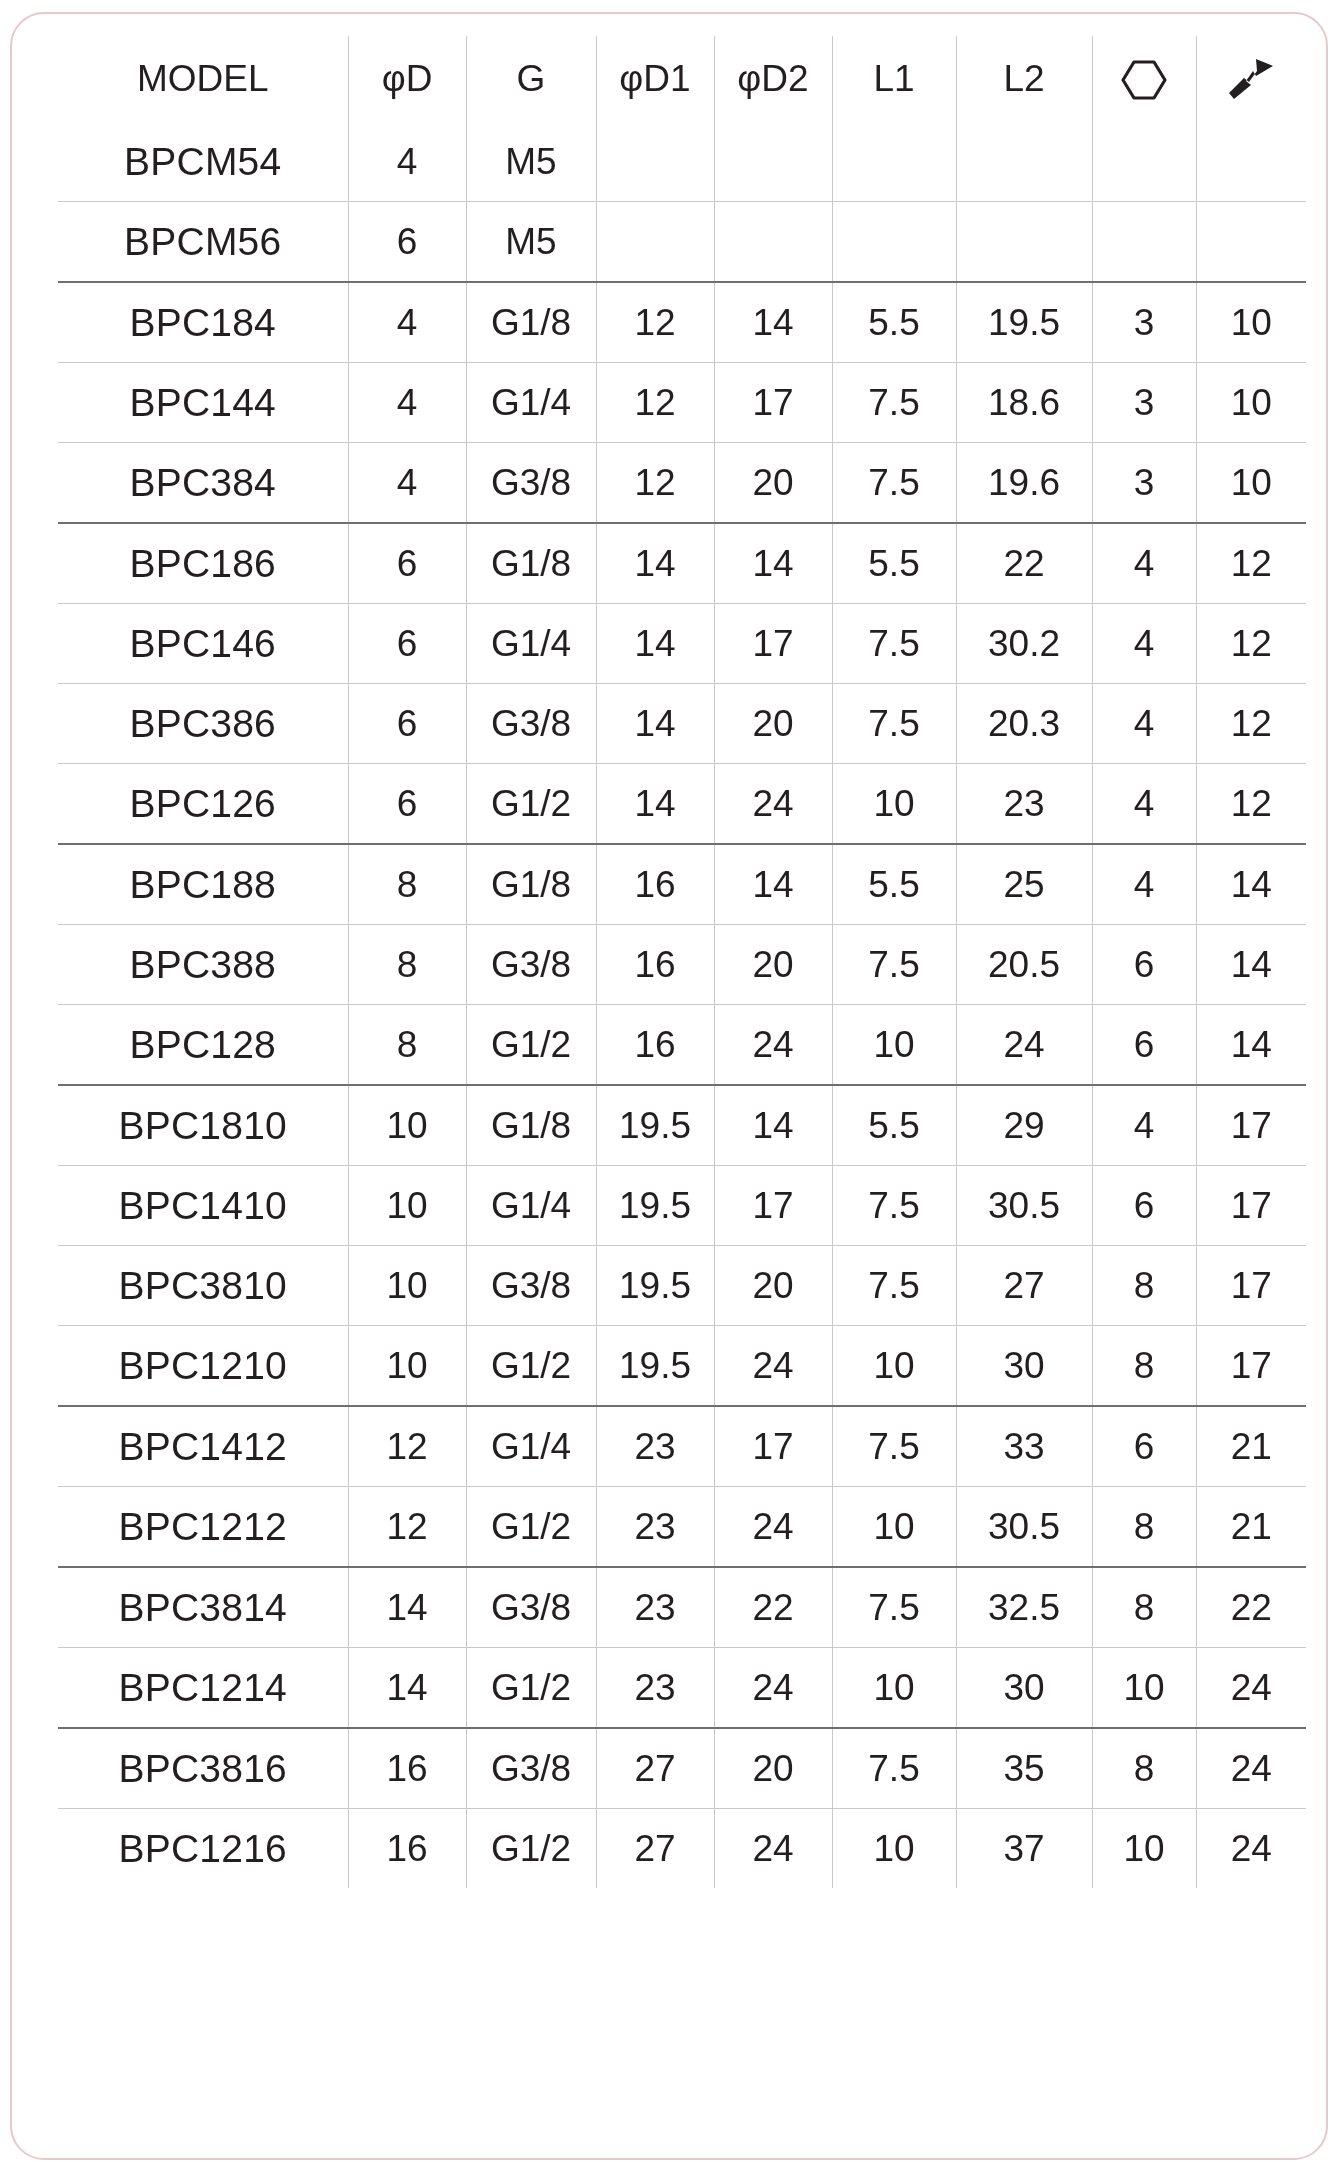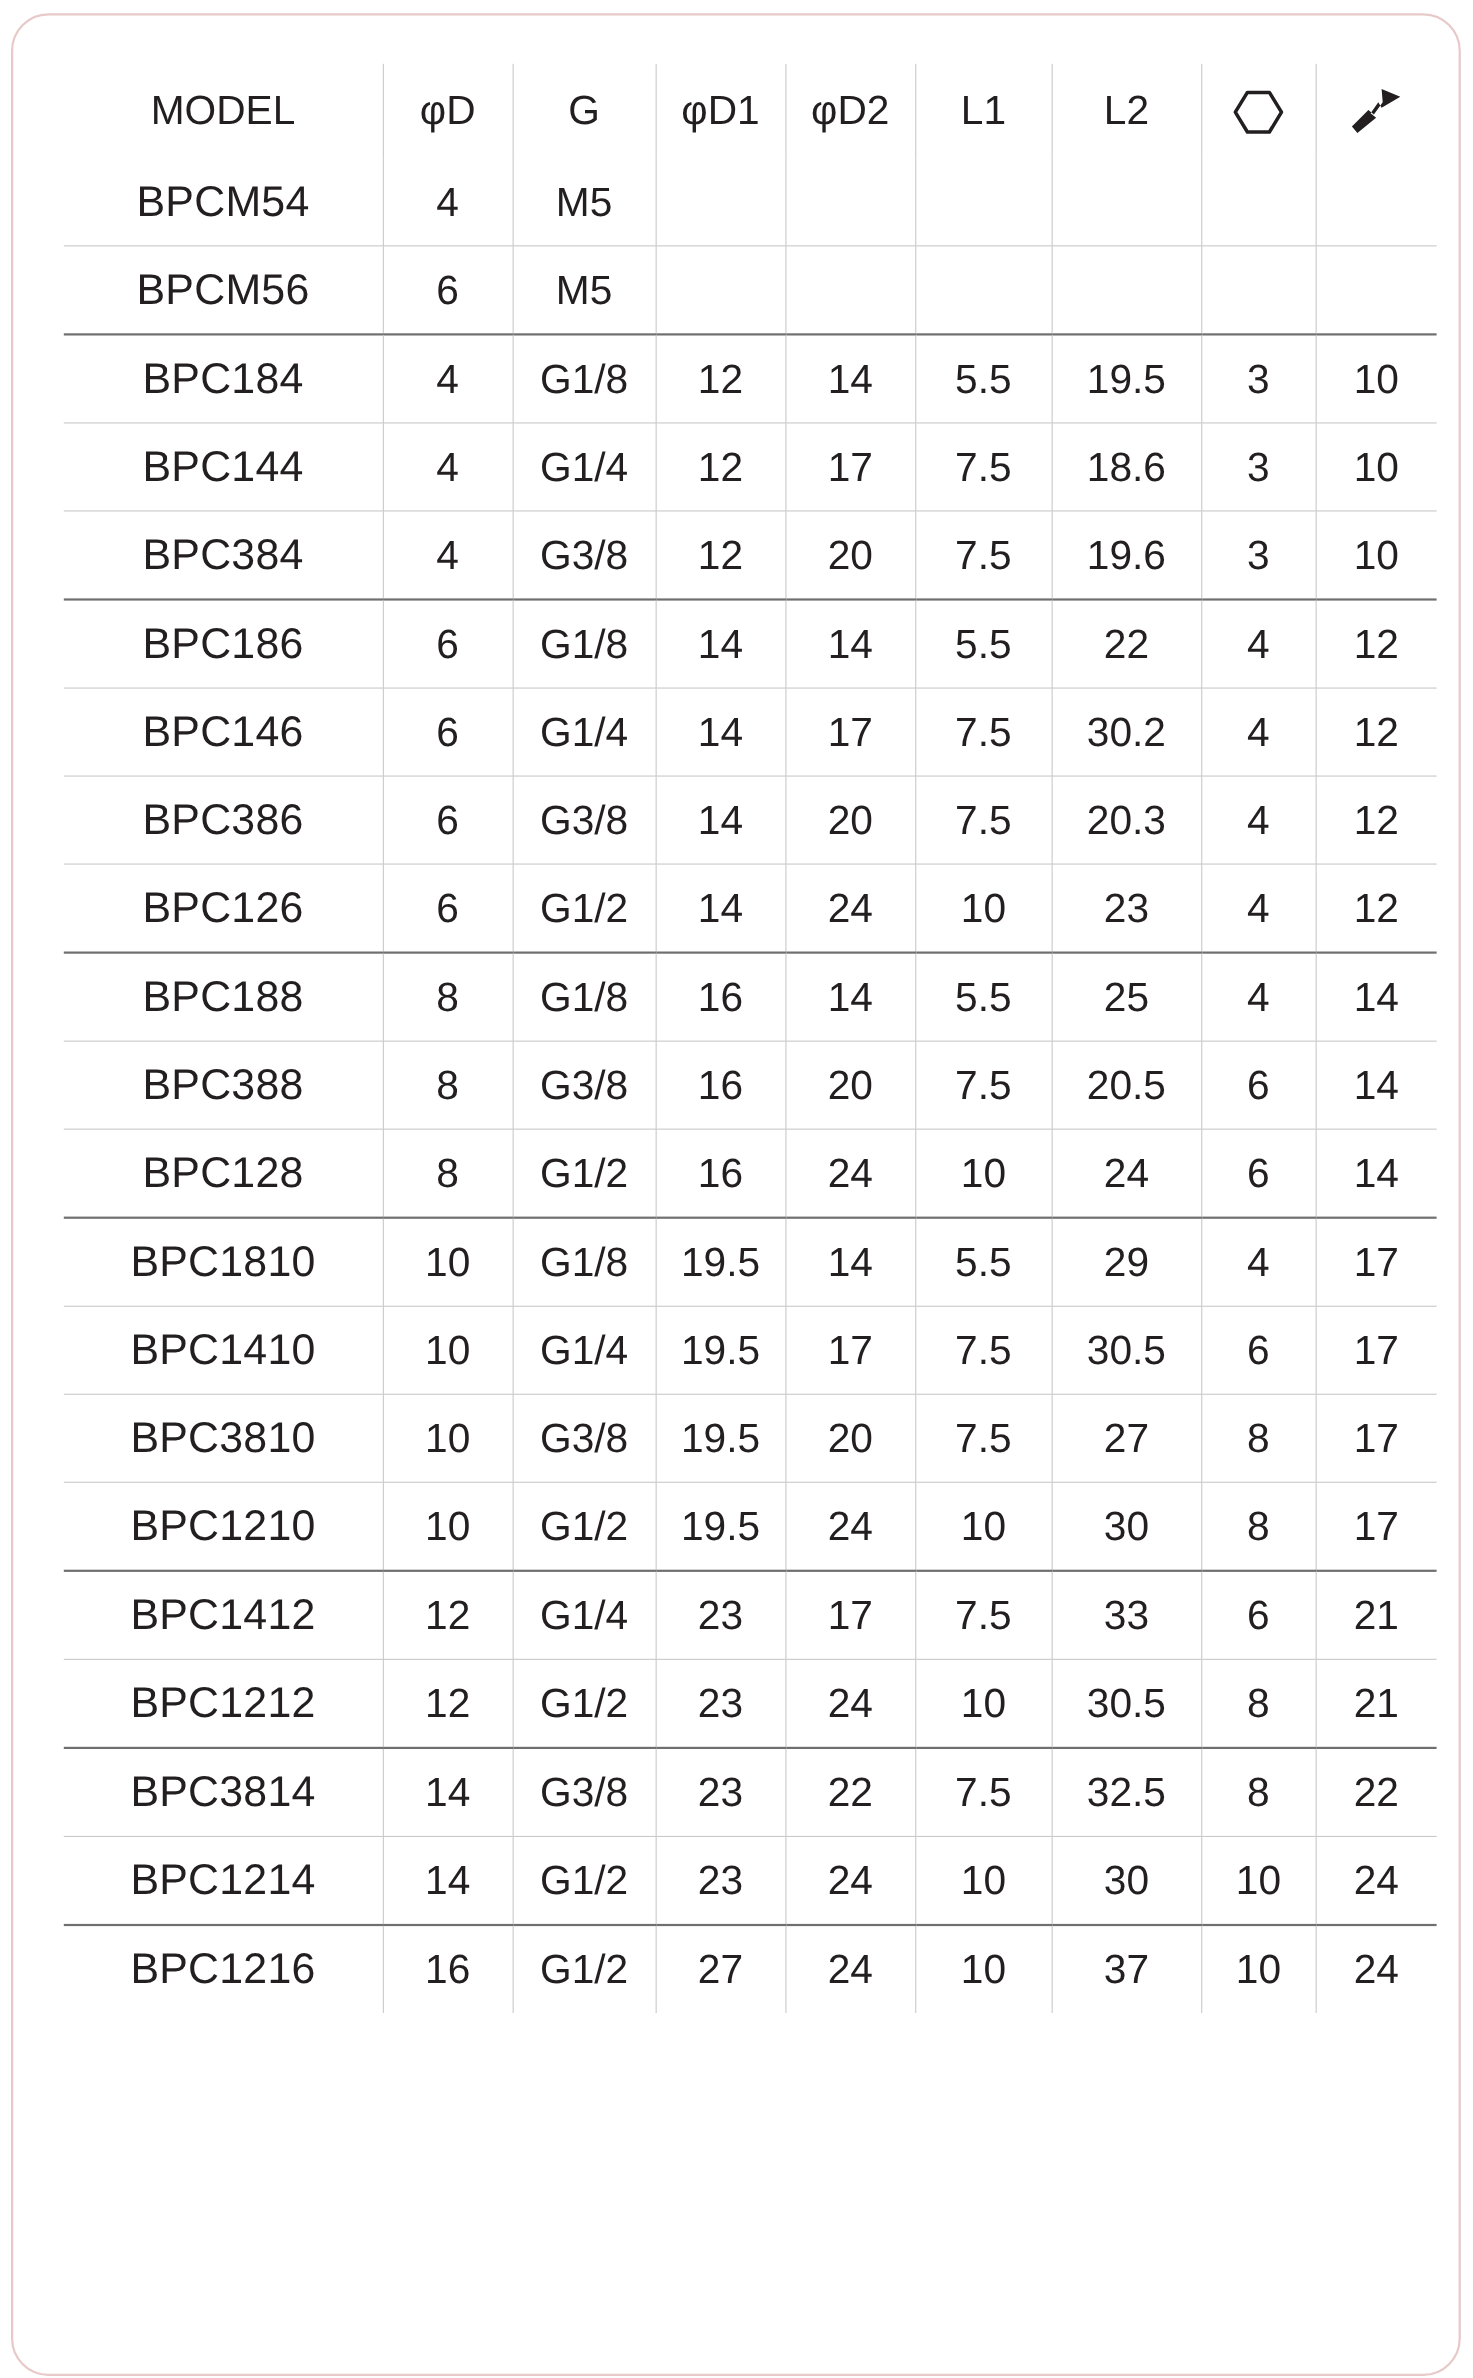--- a/index.html
+++ b/index.html
@@ -12,21 +12,21 @@
     height: 2162px;
     font-family: "Liberation Sans", sans-serif;
     color: #231f20;
     overflow: hidden;
   }
   .page {
     position: relative;
     width: 1339px;
     height: 1586px;
     box-sizing: border-box;
-    padding: 24px 22px 0 22px;
+    padding: 2px 22px 0 22px;
   }
   
   .frame {
     position: absolute;
     left: 10px;
     top: 12px;
     width: 1318px;
     height: 2148px;
     border: 2px solid #e8c9c9;
     border-radius: 34px;
@@ -356,20 +356,31 @@
             <td>14</td>
             <td>G1/2</td>
             <td>23</td>
             <td>24</td>
             <td>10</td>
             <td>30</td>
             <td>10</td>
             <td>24</td>
           </tr>
           <tr>
+            <td class="model">BPC3816</td>
+            <td>16</td>
+            <td>G3/8</td>
+            <td>27</td>
+            <td>20</td>
+            <td>7.5</td>
+            <td>35</td>
+            <td>8</td>
+            <td>24</td>
+          </tr>
+          <tr>
             <td class="model">BPC1216</td>
             <td>16</td>
             <td>G1/2</td>
             <td>27</td>
             <td>24</td>
             <td>10</td>
             <td>37</td>
             <td>10</td>
             <td>24</td>
           </tr>

